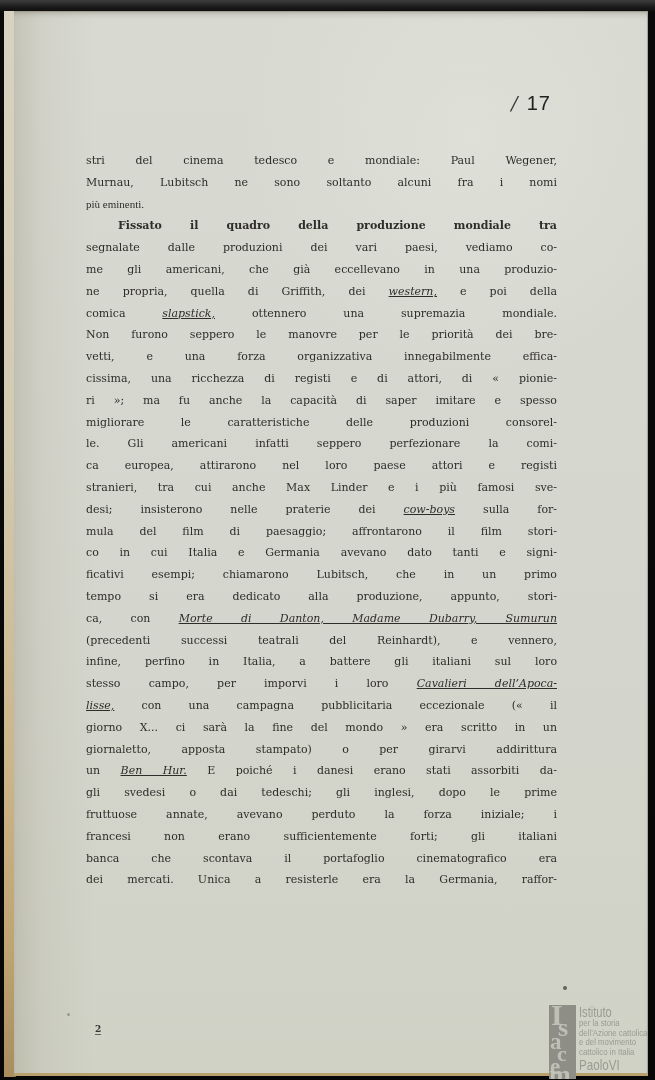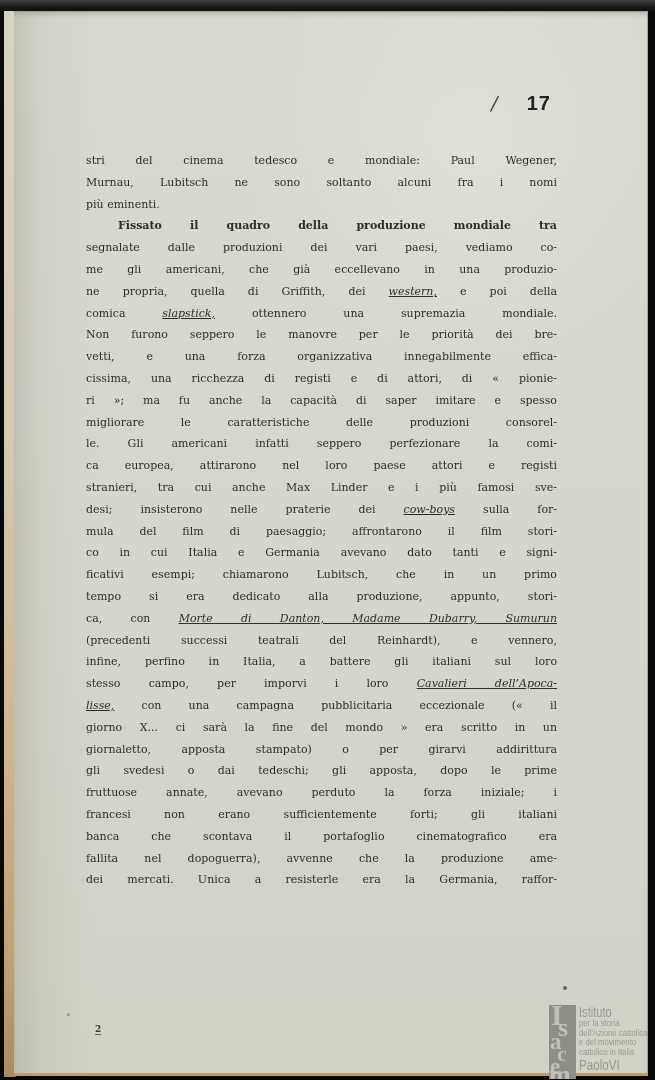--- a/index.html
+++ b/index.html
@@ -27,31 +27,31 @@
   .paper::before{ 
     content:"";position:absolute;left:0;top:0;bottom:0;width:80px;
     background:linear-gradient(90deg,rgba(120,110,82,0.20) 0%,rgba(120,110,82,0.07) 35%,rgba(120,110,82,0) 100%);
     pointer-events:none;
   }
   .header{
     position:absolute;top:80px;right:96px;
     display:flex;align-items:baseline;gap:9px;color:var(--ink);
   }
   .header .slash{font-style:italic;font-size:19px;color:#3c3a36;}
-  .header .pagenum{font-family:"Liberation Sans",sans-serif;font-weight:bold;font-size:20px;letter-spacing:1px;color:#222120;margin-left:20px;}
+  .header .pagenum{font-family:"Liberation Sans",sans-serif;font-weight:normal;font-size:20px;letter-spacing:1px;color:#222120;}
   .text-block{
     position:absolute;left:72px;top:138px;width:471px;color:var(--ink);
     font-size:11px;
   }
   .line{
     height:21.8px;line-height:21.8px;
     text-align:justify;text-align-last:justify;text-justify:inter-word;
     white-space:normal;overflow:visible;
   }
-  .line.flush{text-align-last:left;}
+  .line.flush{text-align-last:left;font-family:Liberation Serif, serif;}
   .line.indent{text-indent:32px;font-weight:bold;}
   .line i{font-style:italic;text-decoration:underline;}
   .sig{
     position:absolute;left:81px;top:1012px;
     font-size:9px;font-weight:bold;color:#35332e;border-bottom:1px solid rgba(53,51,46,0.7);
     line-height:10px;
   }
   .speck{position:absolute;border-radius:50%;background:#63635b;}
   .speck.s1{left:549px;top:974px;width:4px;height:4px;}
   .speck.s2{left:53px;top:1001px;width:3px;height:3px;opacity:.5;}
@@ -107,25 +107,25 @@
         <div class="line"><span>co in cui Italia e Germania avevano dato tanti e signi-</span></div>
         <div class="line"><span>ficativi esempi; chiamarono Lubitsch, che in un primo</span></div>
         <div class="line"><span>tempo si era dedicato alla produzione, appunto, stori-</span></div>
         <div class="line"><span>ca, con </span><i>Morte di Danton, Madame Dubarry, Sumurun</i></div>
         <div class="line"><span>(precedenti successi teatrali del Reinhardt), e vennero,</span></div>
         <div class="line"><span>infine, perfino in Italia, a battere gli italiani sul loro</span></div>
         <div class="line"><span>stesso campo, per imporvi i loro </span><i>Cavalieri dell’Apoca-</i></div>
         <div class="line"><i>lisse,</i><span> con una campagna pubblicitaria eccezionale (« il</span></div>
         <div class="line"><span>giorno X... ci sarà la fine del mondo » era scritto in un</span></div>
         <div class="line"><span>giornaletto, apposta stampato) o per girarvi addirittura</span></div>
-        <div class="line"><span>gli svedesi o dai tedeschi; gli apposta, dopo le prime</span></div>
+        <div class="line"><span>un </span><i>Ben Hur.</i><span> E poiché i danesi erano stati assorbiti da-</span></div>
+        <div class="line"><span>gli svedesi o dai tedeschi; gli inglesi, dopo le prime</span></div>
         <div class="line"><span>fruttuose annate, avevano perduto la forza iniziale; i</span></div>
         <div class="line"><span>francesi non erano sufficientemente forti; gli italiani</span></div>
         <div class="line"><span>banca che scontava il portafoglio cinematografico era</span></div>
-        <div class="line"><span>fallita nel dopoguerra), avvenne che la produzione ame-</span></div>
         <div class="line"><span>dei mercati. Unica a resisterle era la Germania, raffor-</span></div>
       </div>
 
     <div class="sig">2</div>
 
     <div class="speck s1"></div>
     <div class="speck s2"></div>
 
     <div class="watermark">
       <div class="wm-logo" id="wm-logo">

